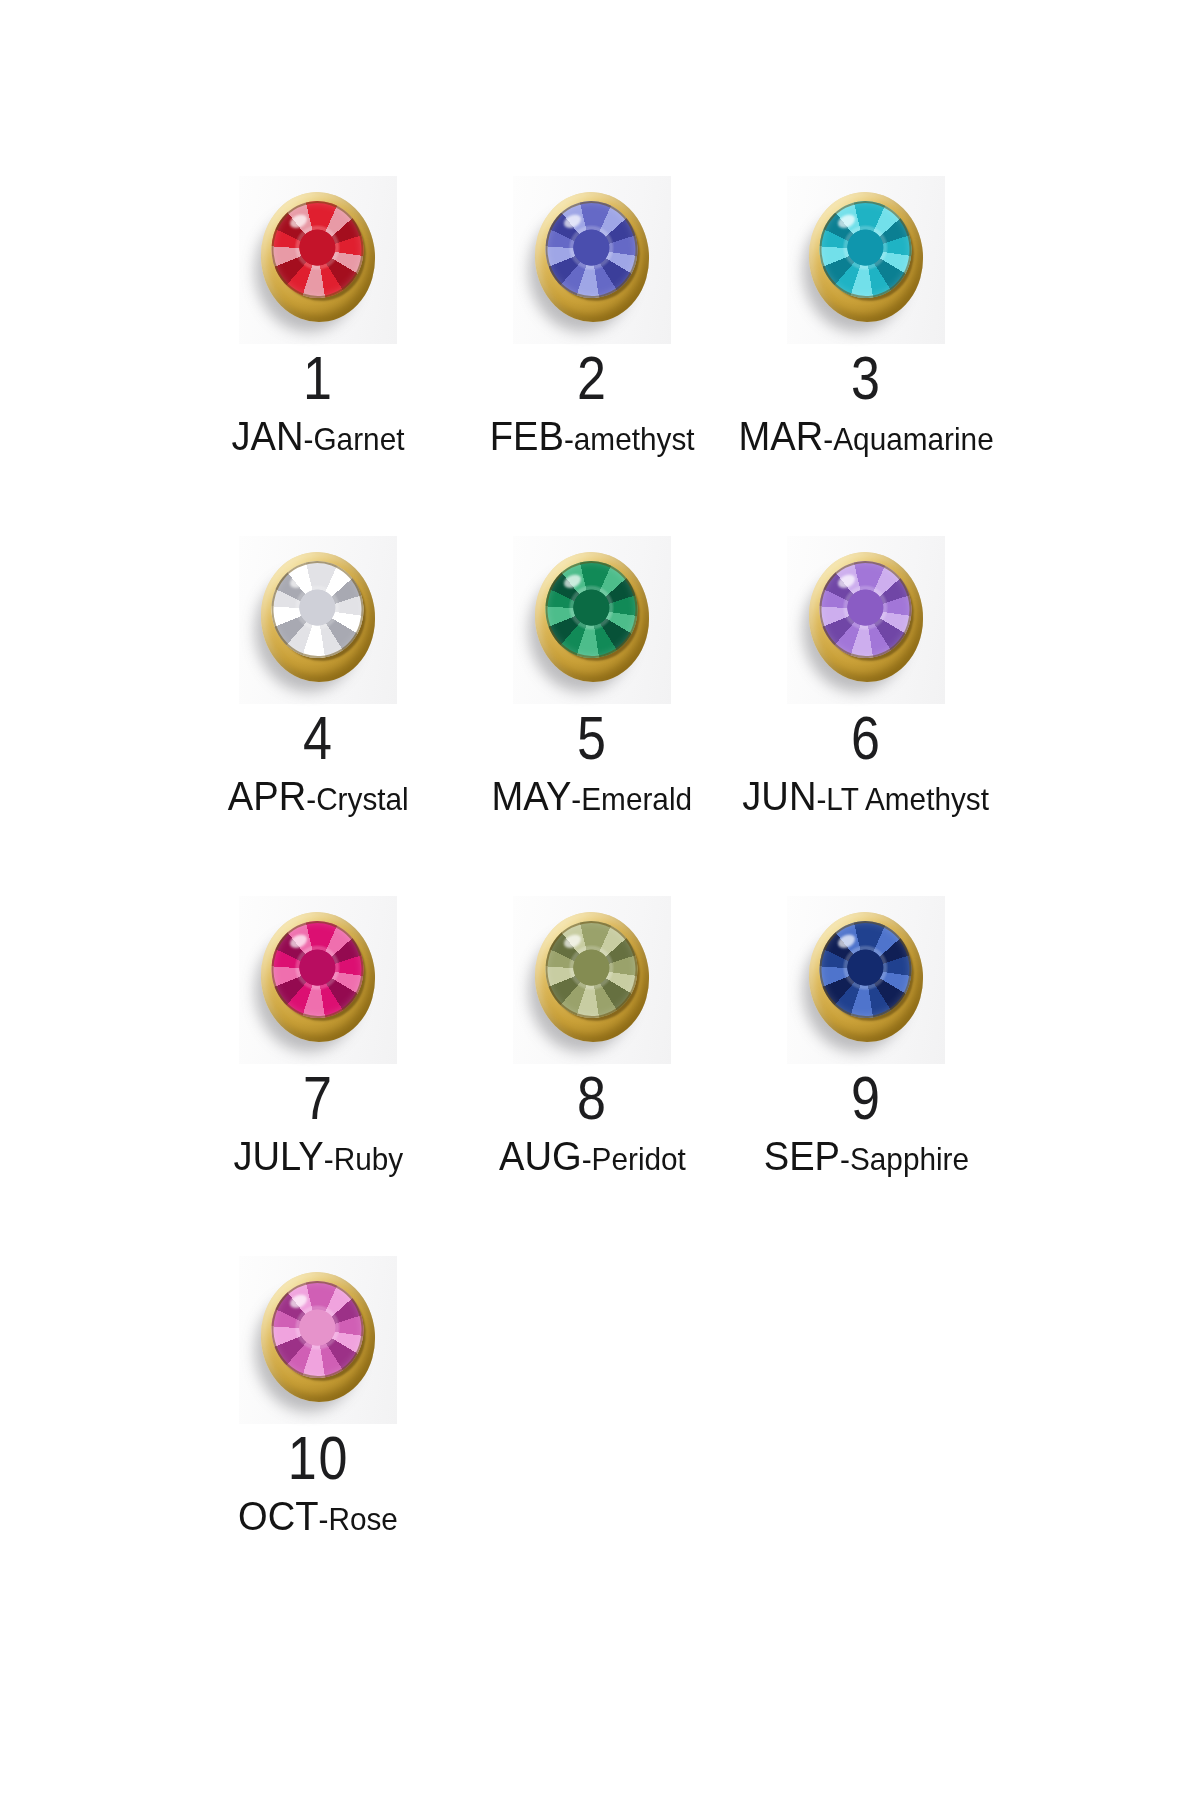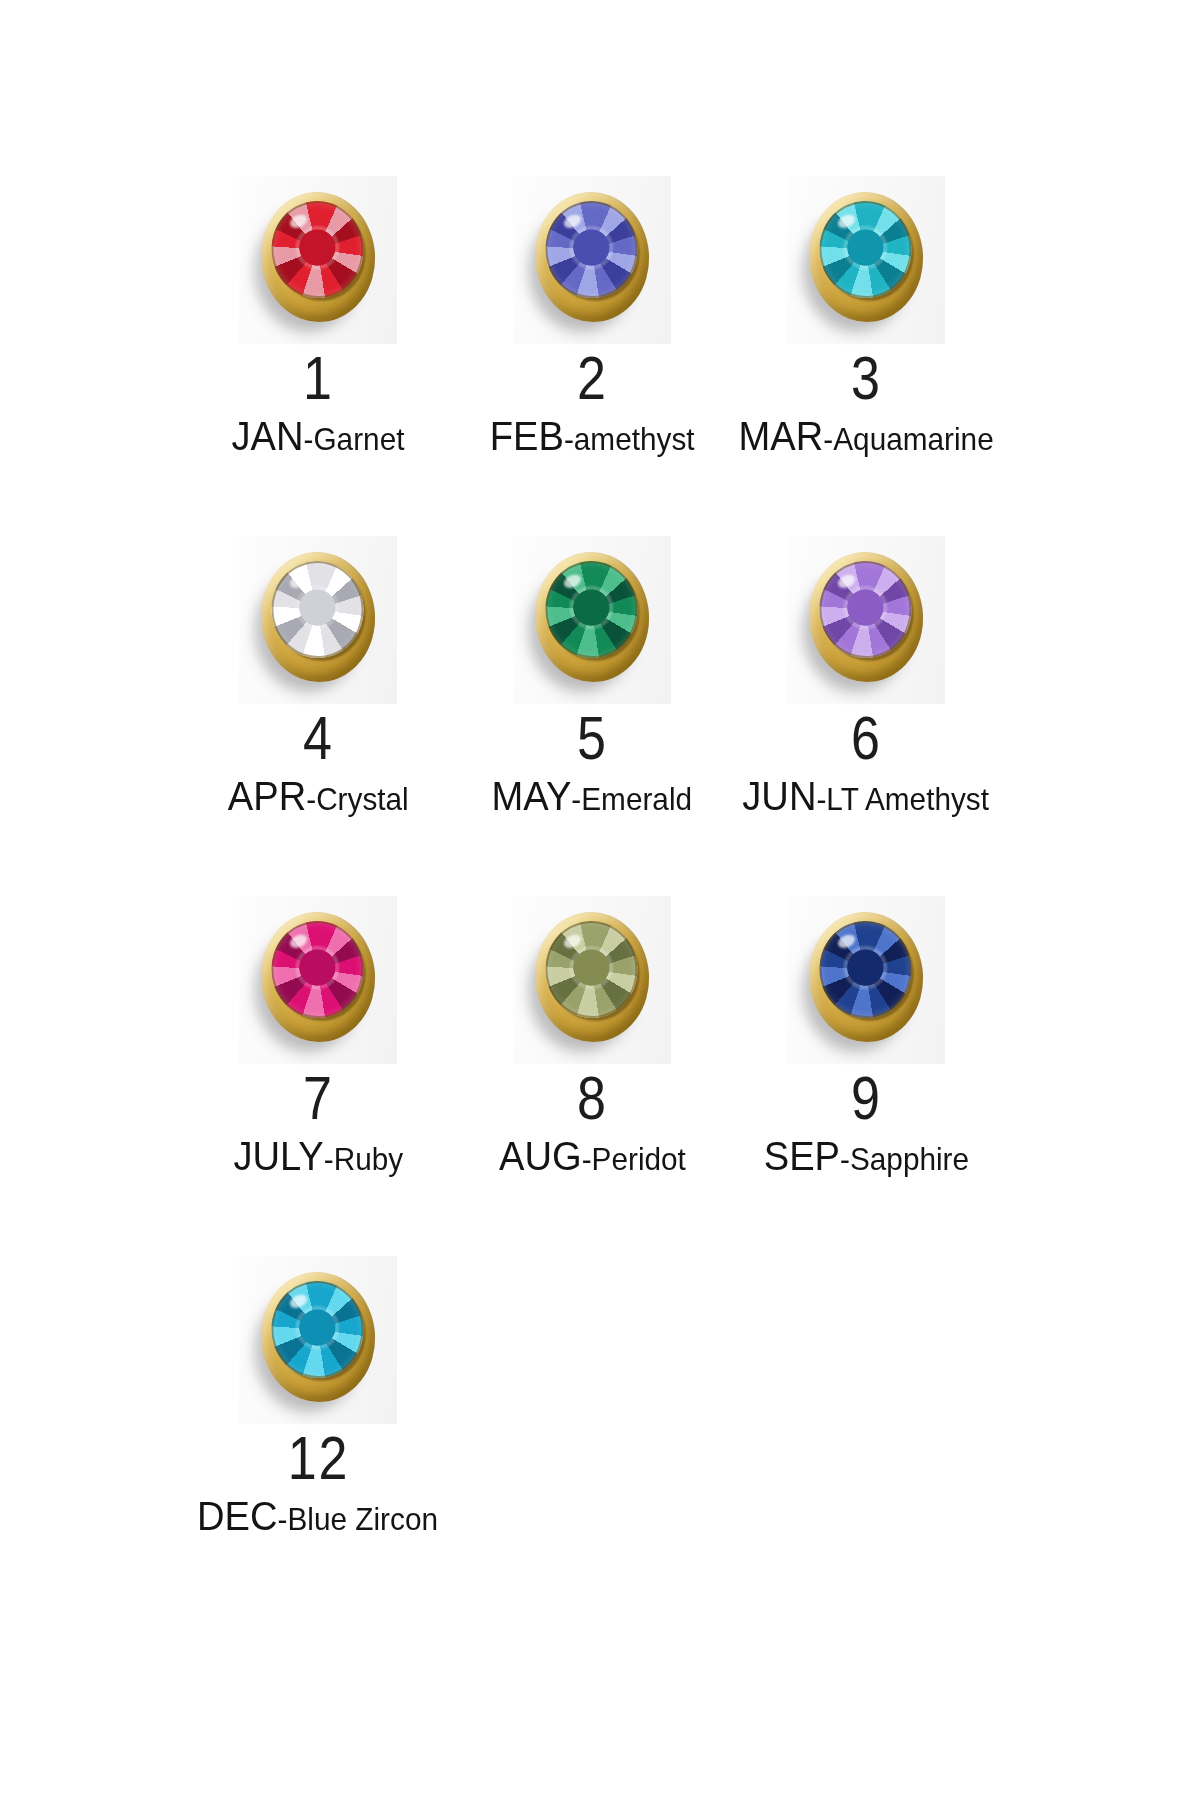--- a/index.html
+++ b/index.html
@@ -186,26 +186,26 @@
     <div class="cell">
       <div class="photo">
         <div class="stud" style="--light: #4f74cc; --mid: #20418f; --dark: #101f55; --center: #132a6e;">
           <div class="gem"></div>
         </div>
       </div>
       <div class="num">9</div>
       <div class="label"><span class="month">SEP</span><span class="sep">-</span><span class="gemname">Sapphire</span></div>
     </div>
 
-
-
-    <div class="cell">
-      <div class="photo">
-        <div class="stud" style="--light: #63d8ee; --mid: #17a6cc; --dark: #0a7394; --center: #0e8fb4;">
-          <div class="gem"></div>
-        </div>
-      </div>
-      <div class="num">12</div>
-      <div class="label"><span class="month">DEC</span><span class="sep">-</span><span class="gemname">Blue Zircon</span></div>
-    </div>
+    <div class="cell">
+      <div class="photo">
+        <div class="stud" style="--light: #f0a3de; --mid: #d05fb5; --dark: #9c3187; --center: #e693cb;">
+          <div class="gem"></div>
+        </div>
+      </div>
+      <div class="num">10</div>
+      <div class="label"><span class="month">OCT</span><span class="sep">-</span><span class="gemname">Rose</span></div>
+    </div>
+
+
 
   </div>
 </div>
 
 </body></html>

